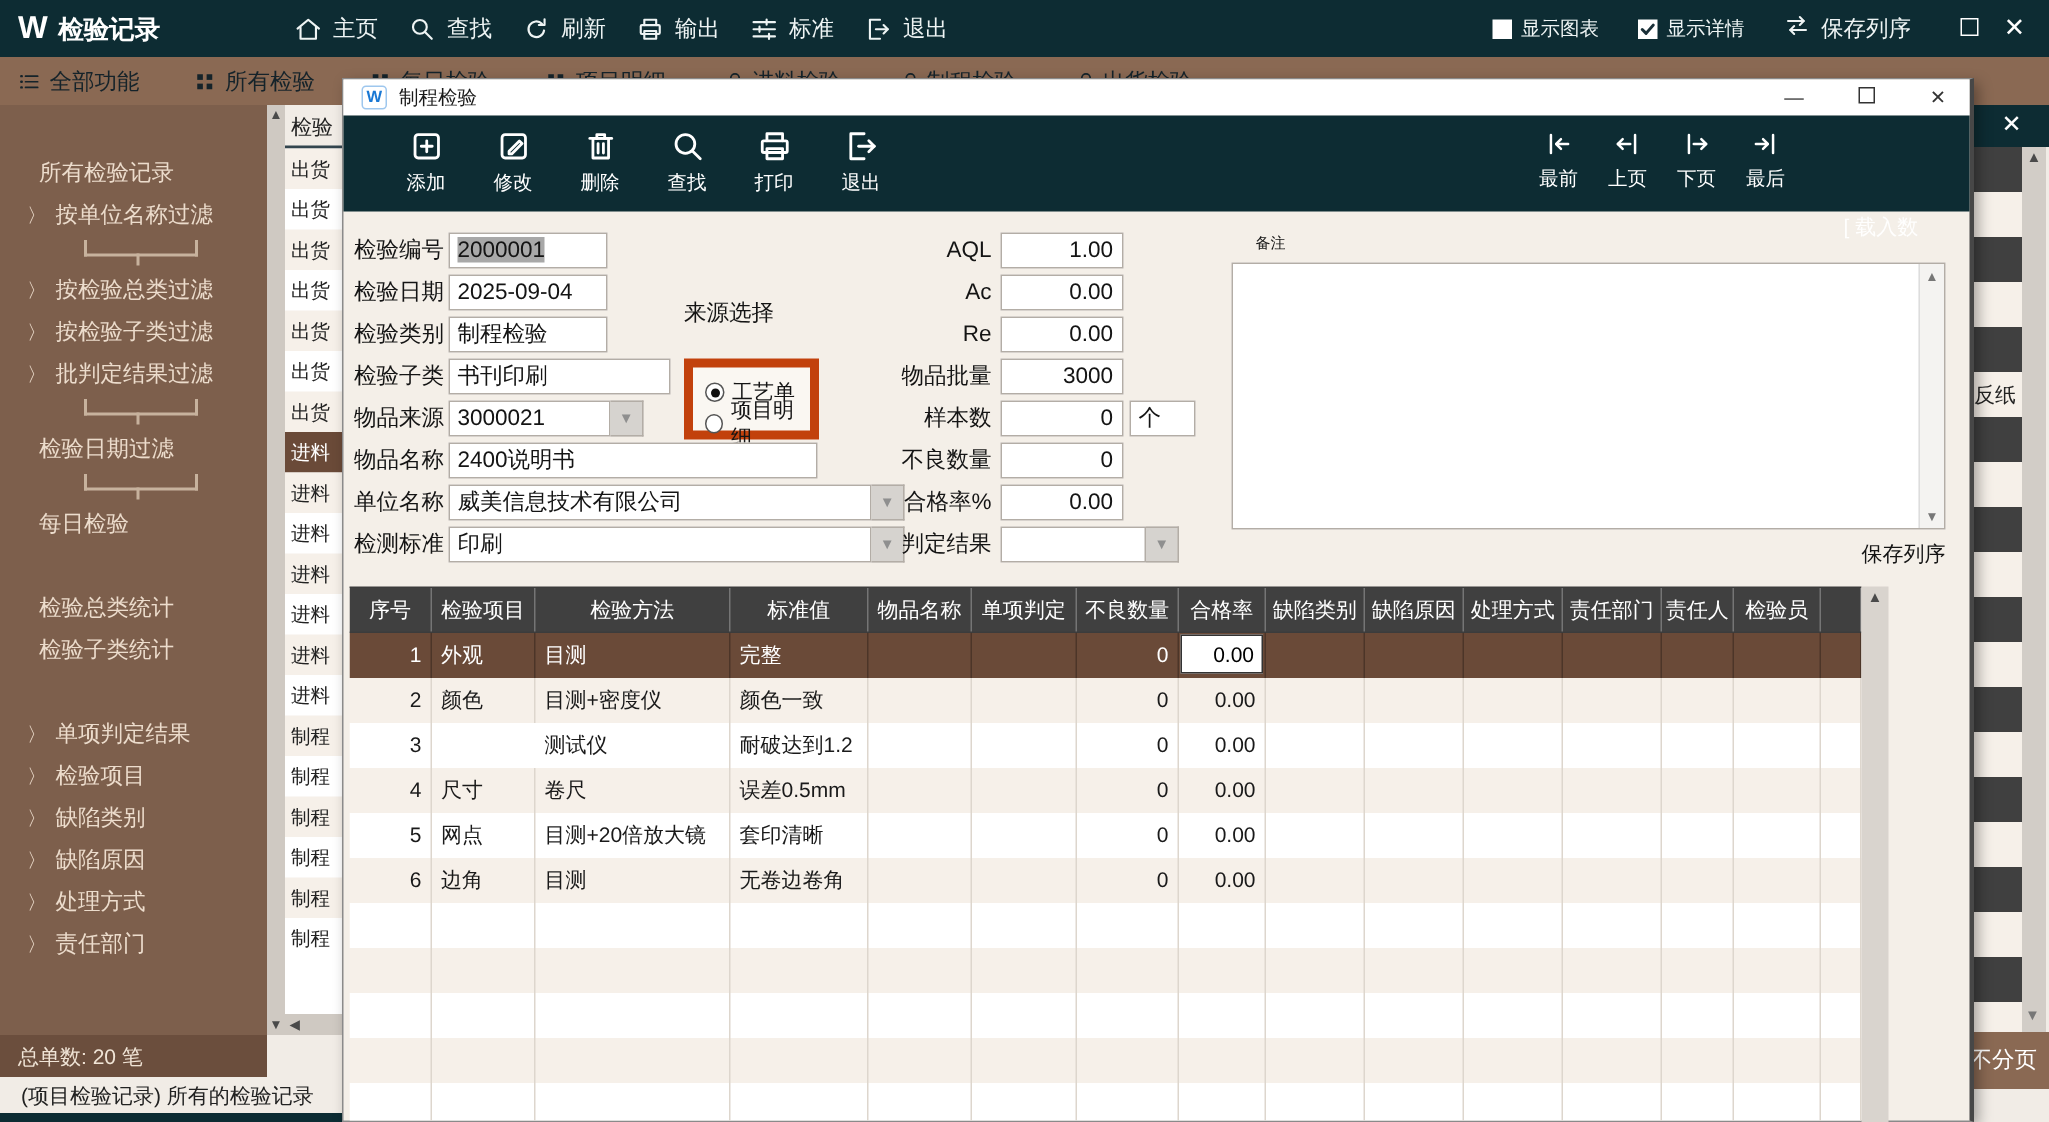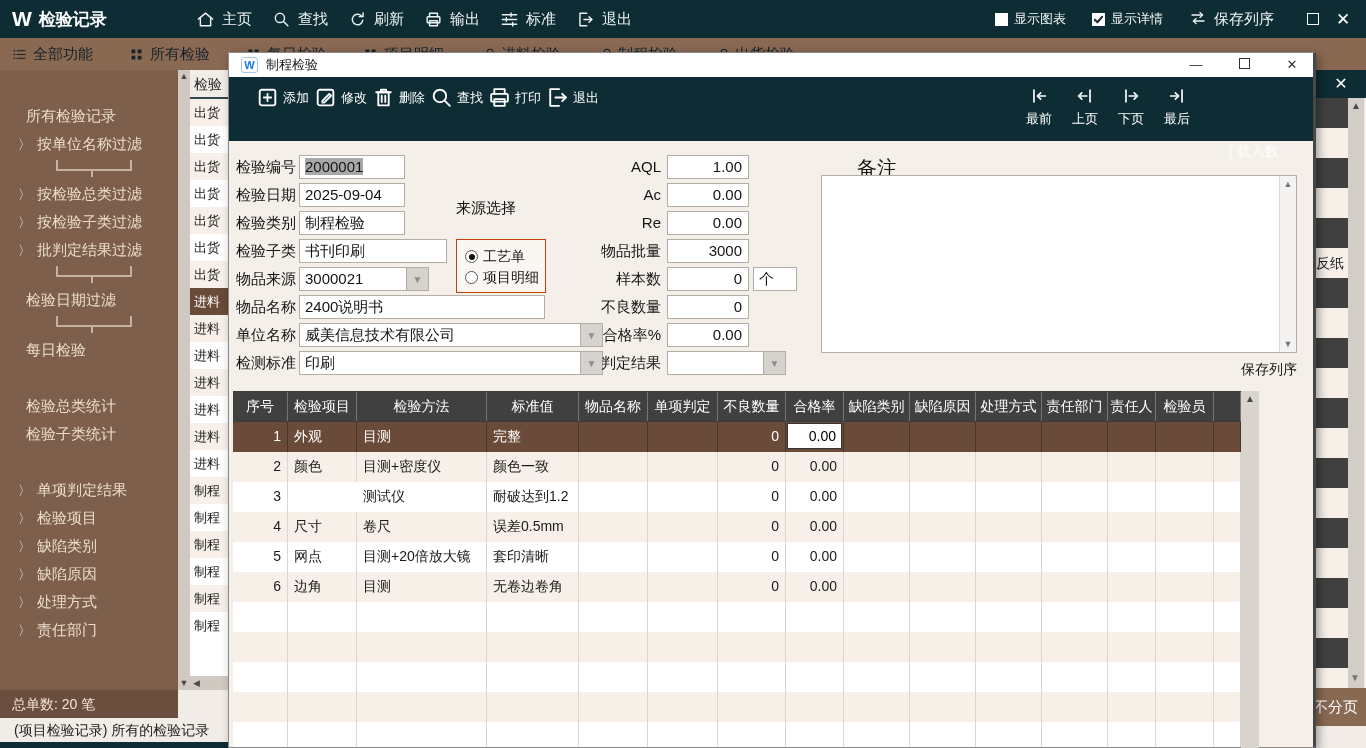--- a/index.html
+++ b/index.html
@@ -70,44 +70,44 @@
   .dialog { position:absolute; left:228px; top:52px; width:1088px; height:696px; background:#f4efe8; z-index:10;
             border:1px solid #8a8a8a; border-right:3px solid #474747; box-shadow:3px 3px 9px rgba(0,0,0,.35); }
   .dlg-title { position:absolute; left:0; top:0; width:100%; height:24px; background:#fff; display:flex; align-items:center; }
   .dlg-wicon { width:17px; height:16px; border:1px solid #9ec7ee; border-radius:3px; color:#1978d4; font-weight:900; font-size:11px; text-align:center; line-height:14px; margin:0 8px 0 12px; }
   .dlg-title .t { font-size:13px; color:#1a1a1a; }
   .dlg-ctrls { position:absolute; right:14px; top:0; height:24px; display:flex; align-items:center; gap:34px; }
   .dlg-ctrls .c { color:#333; font-size:13px; line-height:24px; width:14px; text-align:center; }
   .dlg-ctrls .c .sq { display:inline-block; width:11px; height:11px; border:1.3px solid #333; }
 
   .dlg-toolbar { position:absolute; left:0; top:24px; width:100%; height:64px; background:#0d2c33; display:flex; align-items:flex-start; padding:8px 0 0 26px; }
-  .tb-btn { width:58px; display:flex; flex-direction:row; align-items:center; gap:3px; color:#fff; }
+  .tb-btn { width:58px; display:flex; flex-direction:column; align-items:center; gap:3px; color:#fff; }
   .tb-btn .icn svg { width:25px; height:25px; display:block; }
   .tb-btn .lbl { font-size:13px; }
   .dlg-nav { position:absolute; right:116px; top:32px; display:flex; gap:6px; }
   .nav-btn { width:40px; display:flex; flex-direction:column; align-items:center; gap:3px; color:#fff; }
   .nav-btn .icn svg { width:22px; height:22px; display:block; }
   .nav-btn .lbl { font-size:13px; }
 
   
   .dlg-form { position:absolute; left:0; top:88px; width:100%; height:250px; }
   .frow { position:absolute; height:24px; }
   .flabel { position:absolute; left:5px; width:62px; text-align:right; font-size:15px; color:#141414; line-height:24px; white-space:nowrap; }
   .ffield { position:absolute; left:70px; height:24px; background:#fff; border:1px solid #b3ada6; font-size:15px; color:#141414; line-height:22px; padding:0 5px; white-space:nowrap; overflow:hidden; }
   .sel-text { background:#a8a8a8; }
   .combo-btn { position:absolute; top:0; width:22px; height:24px; background:#d6d3cf; border:1px solid #b3ada6; border-left:none; color:#8f8f8f; font-size:10px; text-align:center; line-height:24px; }
   .rlabel { position:absolute; left:330px; width:102px; text-align:right; font-size:15px; color:#141414; line-height:24px; white-space:nowrap; }
   .rfield { position:absolute; left:438px; width:82px; height:24px; background:#fff; border:1px solid #b3ada6; font-size:15px; color:#141414; line-height:22px; padding:0 6px; text-align:right; }
   .unitbox { position:absolute; left:524px; width:44px; height:24px; background:#fff; border:1px solid #b3ada6; font-size:15px; line-height:22px; padding-left:5px; color:#141414; }
   .srclabel { position:absolute; left:227px; top:58px; font-size:15px; color:#141414; }
-  .srcbox { position:absolute; left:227px; top:98px; width:90px; height:54px; background:#faf7f2; border:1px solid #c2410c; padding:6px 0 0 8px; }
+  .srcbox { position:absolute; left:227px; top:98px; width:90px; height:54px; background:#faf7f2; border:6px solid #c2410c; padding:6px 0 0 8px; }
   .radio-line { display:flex; align-items:center; gap:5px; height:21px; font-size:14px; color:#141414; }
   .rdot { width:13px; height:13px; border:1px solid #555; border-radius:50%; background:#fff; position:relative; }
   .rdot.on::after { content:""; position:absolute; left:2.5px; top:2.5px; width:6px; height:6px; border-radius:50%; background:#111; }
-  .remark-label { position:absolute; left:628px; top:14px; font-size:20px; color:#141414; }
+  .remark-label { position:absolute; left:608px; top:14px; font-size:10px; color:#141414; }
   .remark { position:absolute; left:592px; top:34px; width:476px; height:178px; background:#fff; border:1px solid #b3ada6; }
   .remark .vsb { position:absolute; right:0; top:0; width:17px; height:100%; background:#f4f3f1; border-left:1px solid #ddd; }
   .remark .vsb .a { position:absolute; left:0; width:16px; text-align:center; color:#777; font-size:9px; }
   .loading-hint { position:absolute; left:1000px; top:2px; width:70px; overflow:hidden; color:rgba(255,255,255,.95); font-size:14px; white-space:nowrap; }
   .saveorder2 { position:absolute; left:958px; top:220px; width:110px; text-align:right; font-size:14px; color:#141414; }
 
   
   .dlg-table { position:absolute; left:4px; top:338px; width:1008px; height:356px; overflow:hidden; border-top:1px solid #3c3c3c; }
   .thead { display:flex; height:30px; background:#404040; border-bottom:1px solid #3c3c3c; }
   .th { color:#fff; font-size:14px; line-height:29px; text-align:center; border-right:1px solid rgba(255,255,255,.28); overflow:hidden; white-space:nowrap; }

